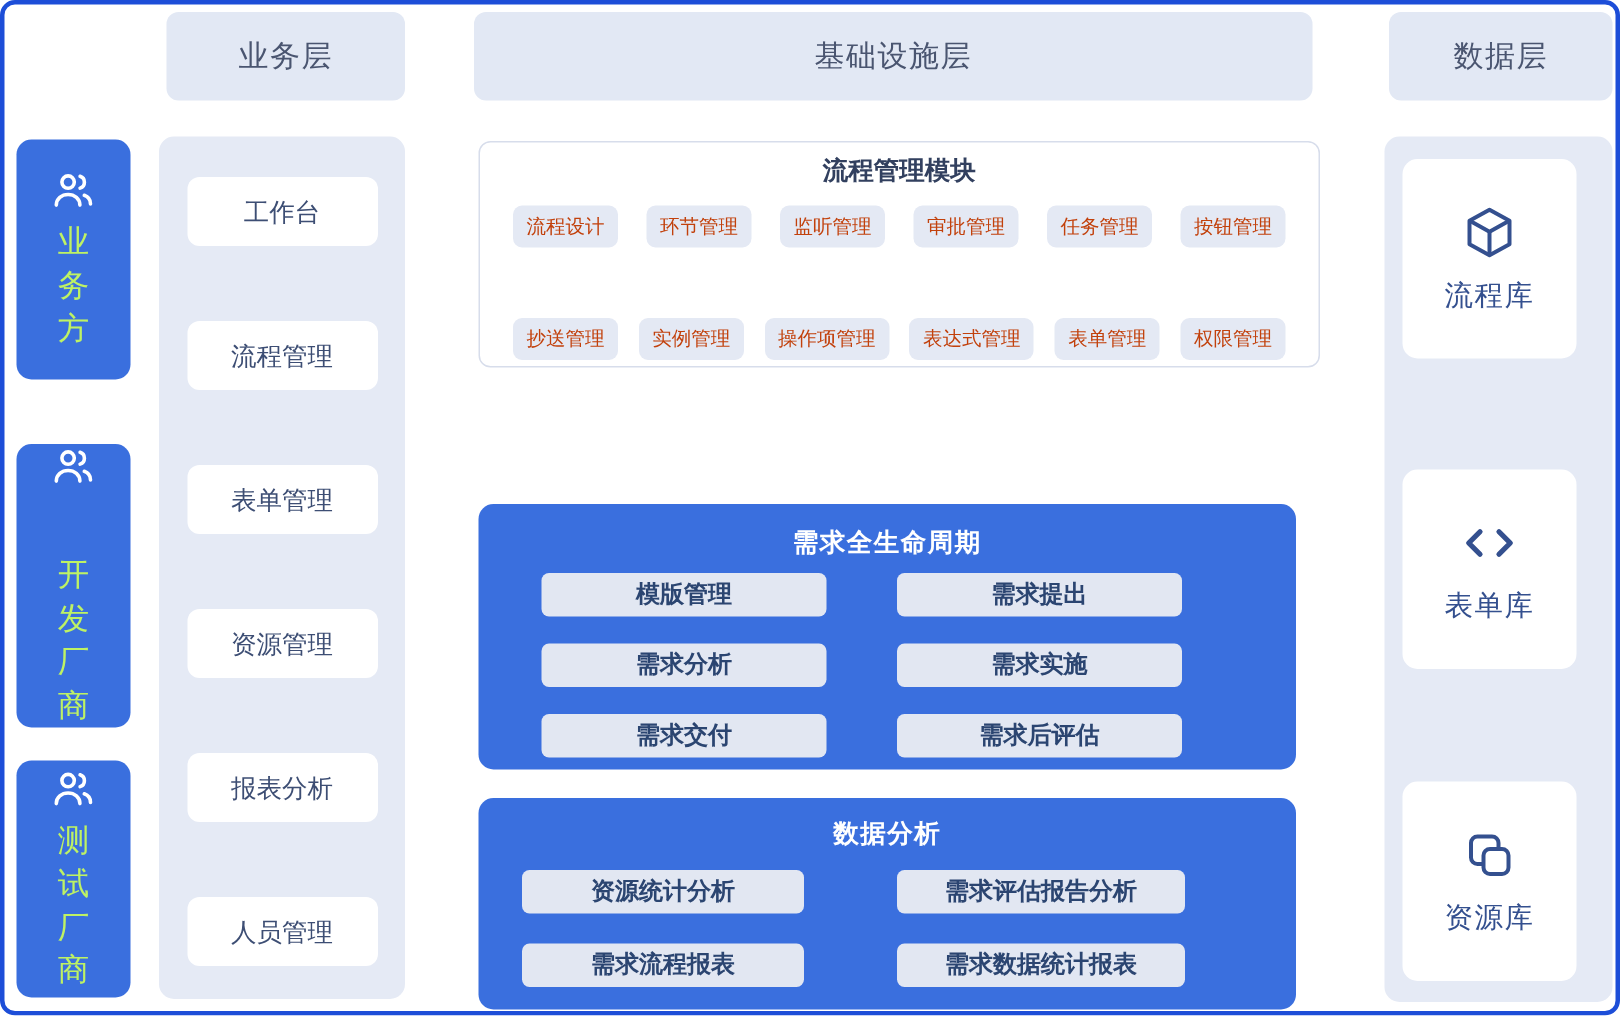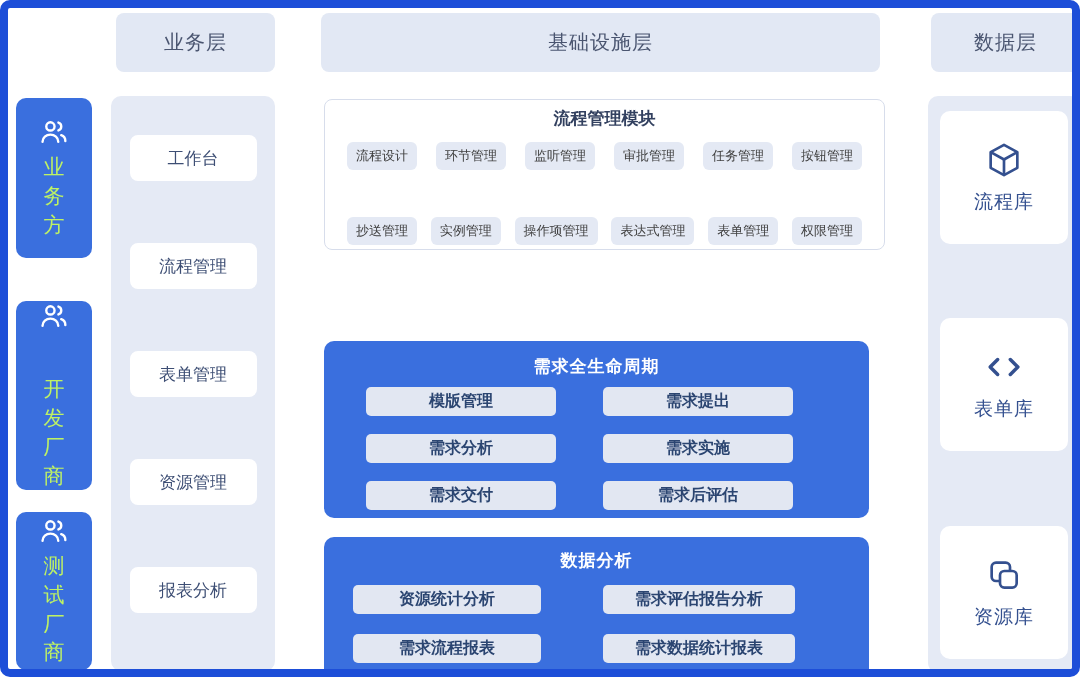--- a/index.html
+++ b/index.html
@@ -4,21 +4,21 @@
 <style>
   * { margin:0; padding:0; box-sizing:border-box; }
   body {
     font-family: "Liberation Sans", "DejaVu Sans", sans-serif;
     background:#fff;
   }
   .stage {
     position:relative;
     width:1080px; height:677px;
     background:#ffffff;
-    border:8px solid #1d4ed8;
+    border:3px solid #1d4ed8;
     border-radius:10px;
     overflow:hidden;
   }
   
   .layer-header {
     position:absolute; top:5px; height:59px;
     background:#e2e8f4; border-radius:8px;
     display:flex; align-items:center; justify-content:center;
     font-size:20px; color:#4a5570; letter-spacing:1px;
   }
@@ -48,41 +48,41 @@
   .biz-col {
     position:absolute; left:103px; top:88px; width:164px; height:575px;
     background:#e5eaf5; border-radius:10px;
     display:flex; flex-direction:column; align-items:center;
     padding-top:27px; gap:50px;
   }
   .biz-btn {
     width:127px; height:46px; flex:none;
     background:#ffffff; border-radius:8px;
     display:flex; align-items:center; justify-content:center;
-    font-size:17px; color:#3d4e74;margin-top:12px;
+    font-size:17px; color:#3d4e74;
   }
 
   
   .process-box {
     position:absolute; left:316px; top:91px; width:561px; height:151px;
     background:#ffffff; border:1px solid #d7ddeb; border-radius:8px;
     padding:7px 22px 0 22px;
   }
   .process-title {
     text-align:center; font-size:17px; font-weight:700; color:#32405f;
     margin-bottom:12px;
   }
   .chip-row {
     display:flex; justify-content:space-between; align-items:center;
   }
   .chip-row + .chip-row { margin-top:47px; }
   .chip {
     background:#e4e9f4; border-radius:6px;
     padding:5px 9px;
-    font-size:13px; color:#404040; white-space:nowrap;
+    font-size:13px; color:#c2410c; white-space:nowrap;
   }
 
   
   .blue-box {
     position:absolute; left:316px; width:545px;
     background:#3a6fde; border-radius:10px;margin-top:32px;
   }
   .box-lifecycle { top:301px; height:177px; padding-top:14px; }
   .box-analysis  { top:497px; height:141px; padding-top:12px; }
   .blue-title {
@@ -107,21 +107,21 @@
     display:flex; align-items:center; justify-content:center;
     font-size:16px; font-weight:600; color:#2b4571; white-space:nowrap;
   }
 
   
   .data-col {
     position:absolute; left:920px; top:88px; width:152px; height:577px;
     background:#e5eaf5; border-radius:10px;
   }
   .data-card {
-    position:absolute; left:12px; width:128px; height:133px;
+    position:absolute; left:12px; width:116px; height:133px;
     background:#ffffff; border-radius:10px;
     display:flex; flex-direction:column; align-items:center; justify-content:center;
     gap:9px; color:#34508f;
   }
   .card-1 { top:15px; }
   .card-2 { top:222px; }
   .card-3 { top:430px; }
   .data-card .icon { width:40px; height:40px; }
   .data-card .card-label { font-size:19px; letter-spacing:1px; }
 

